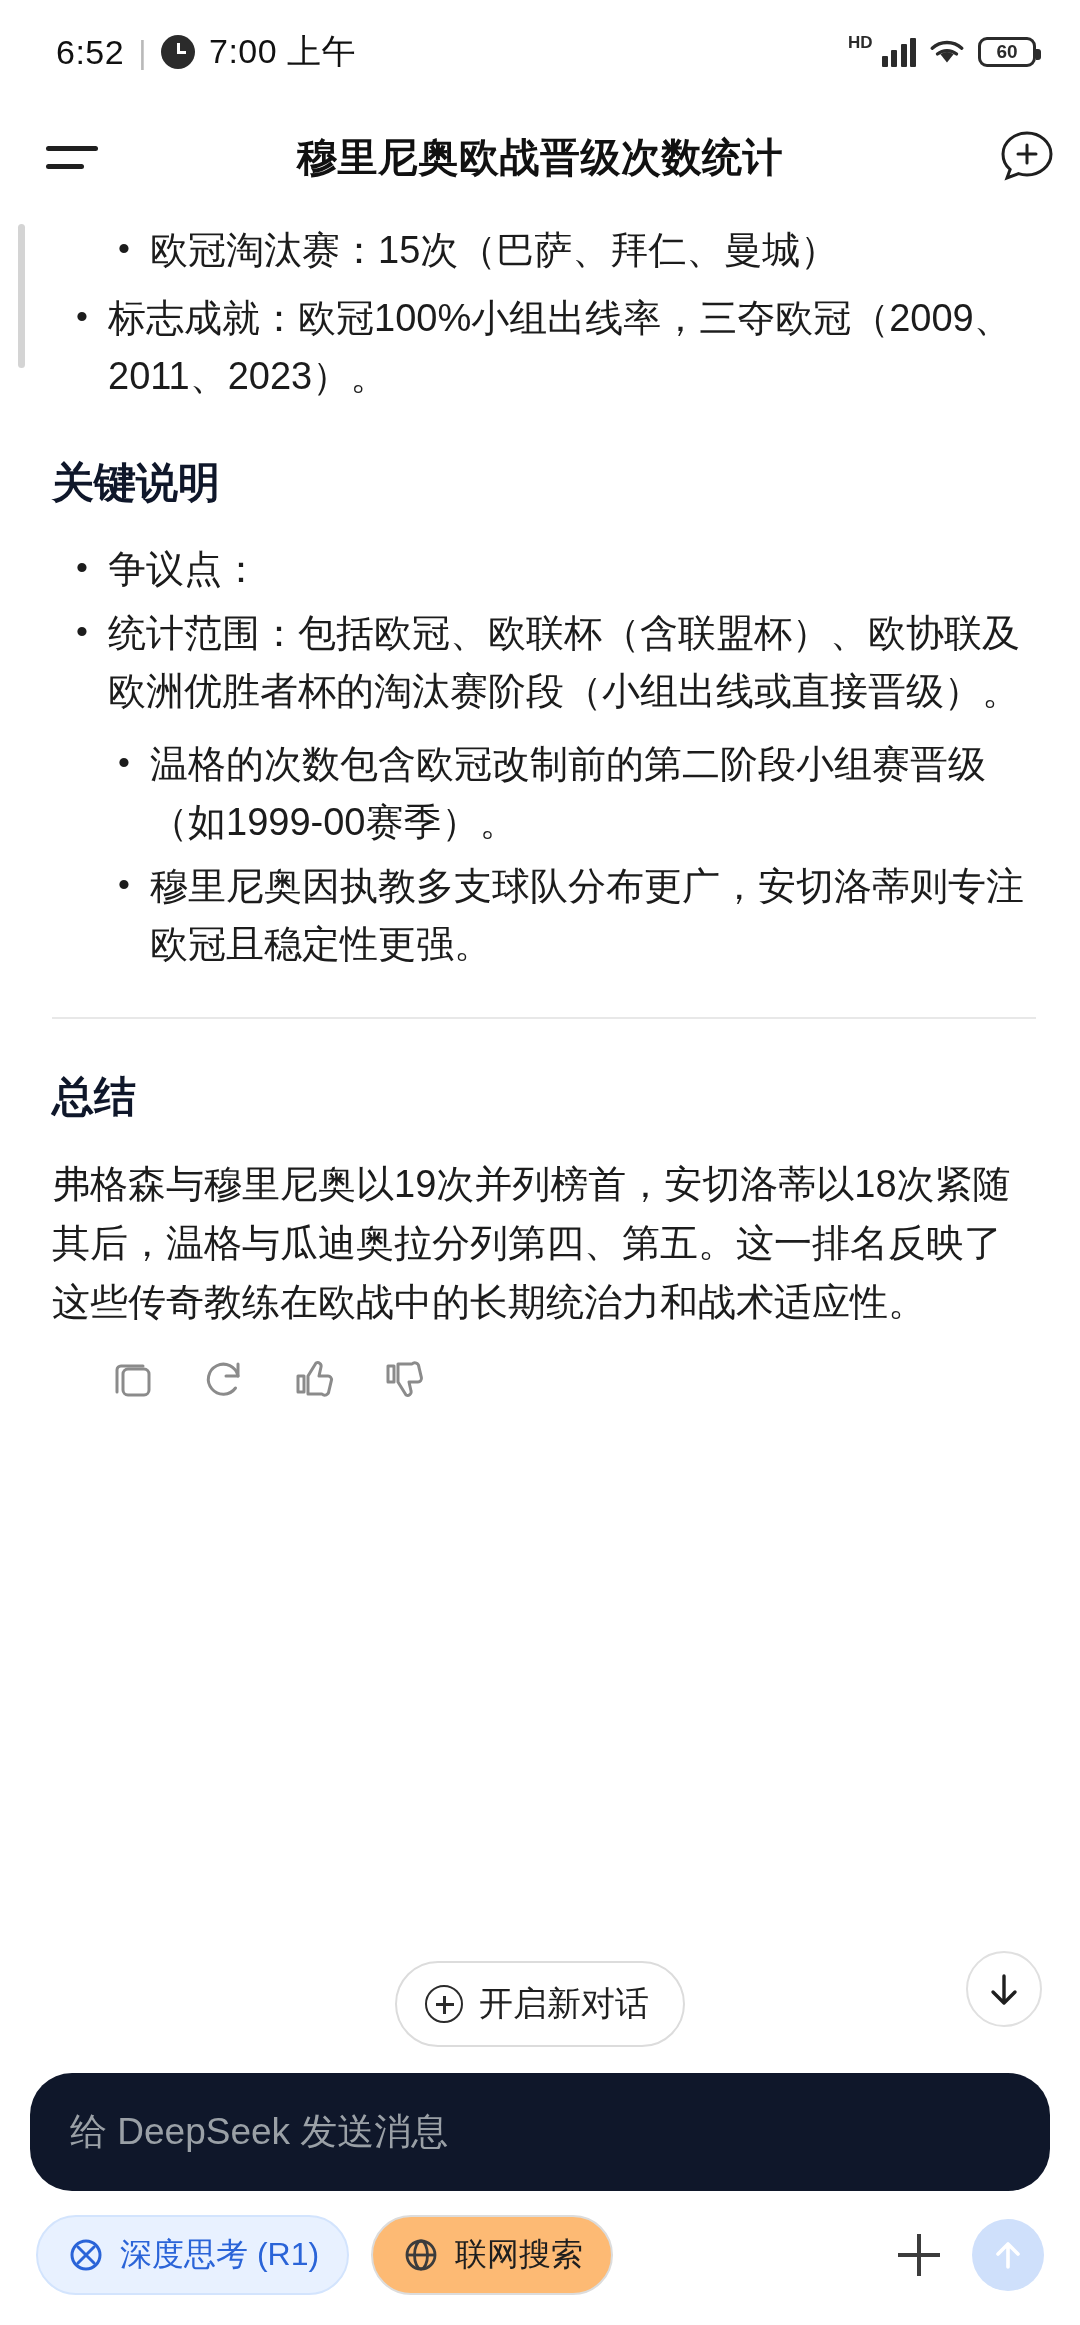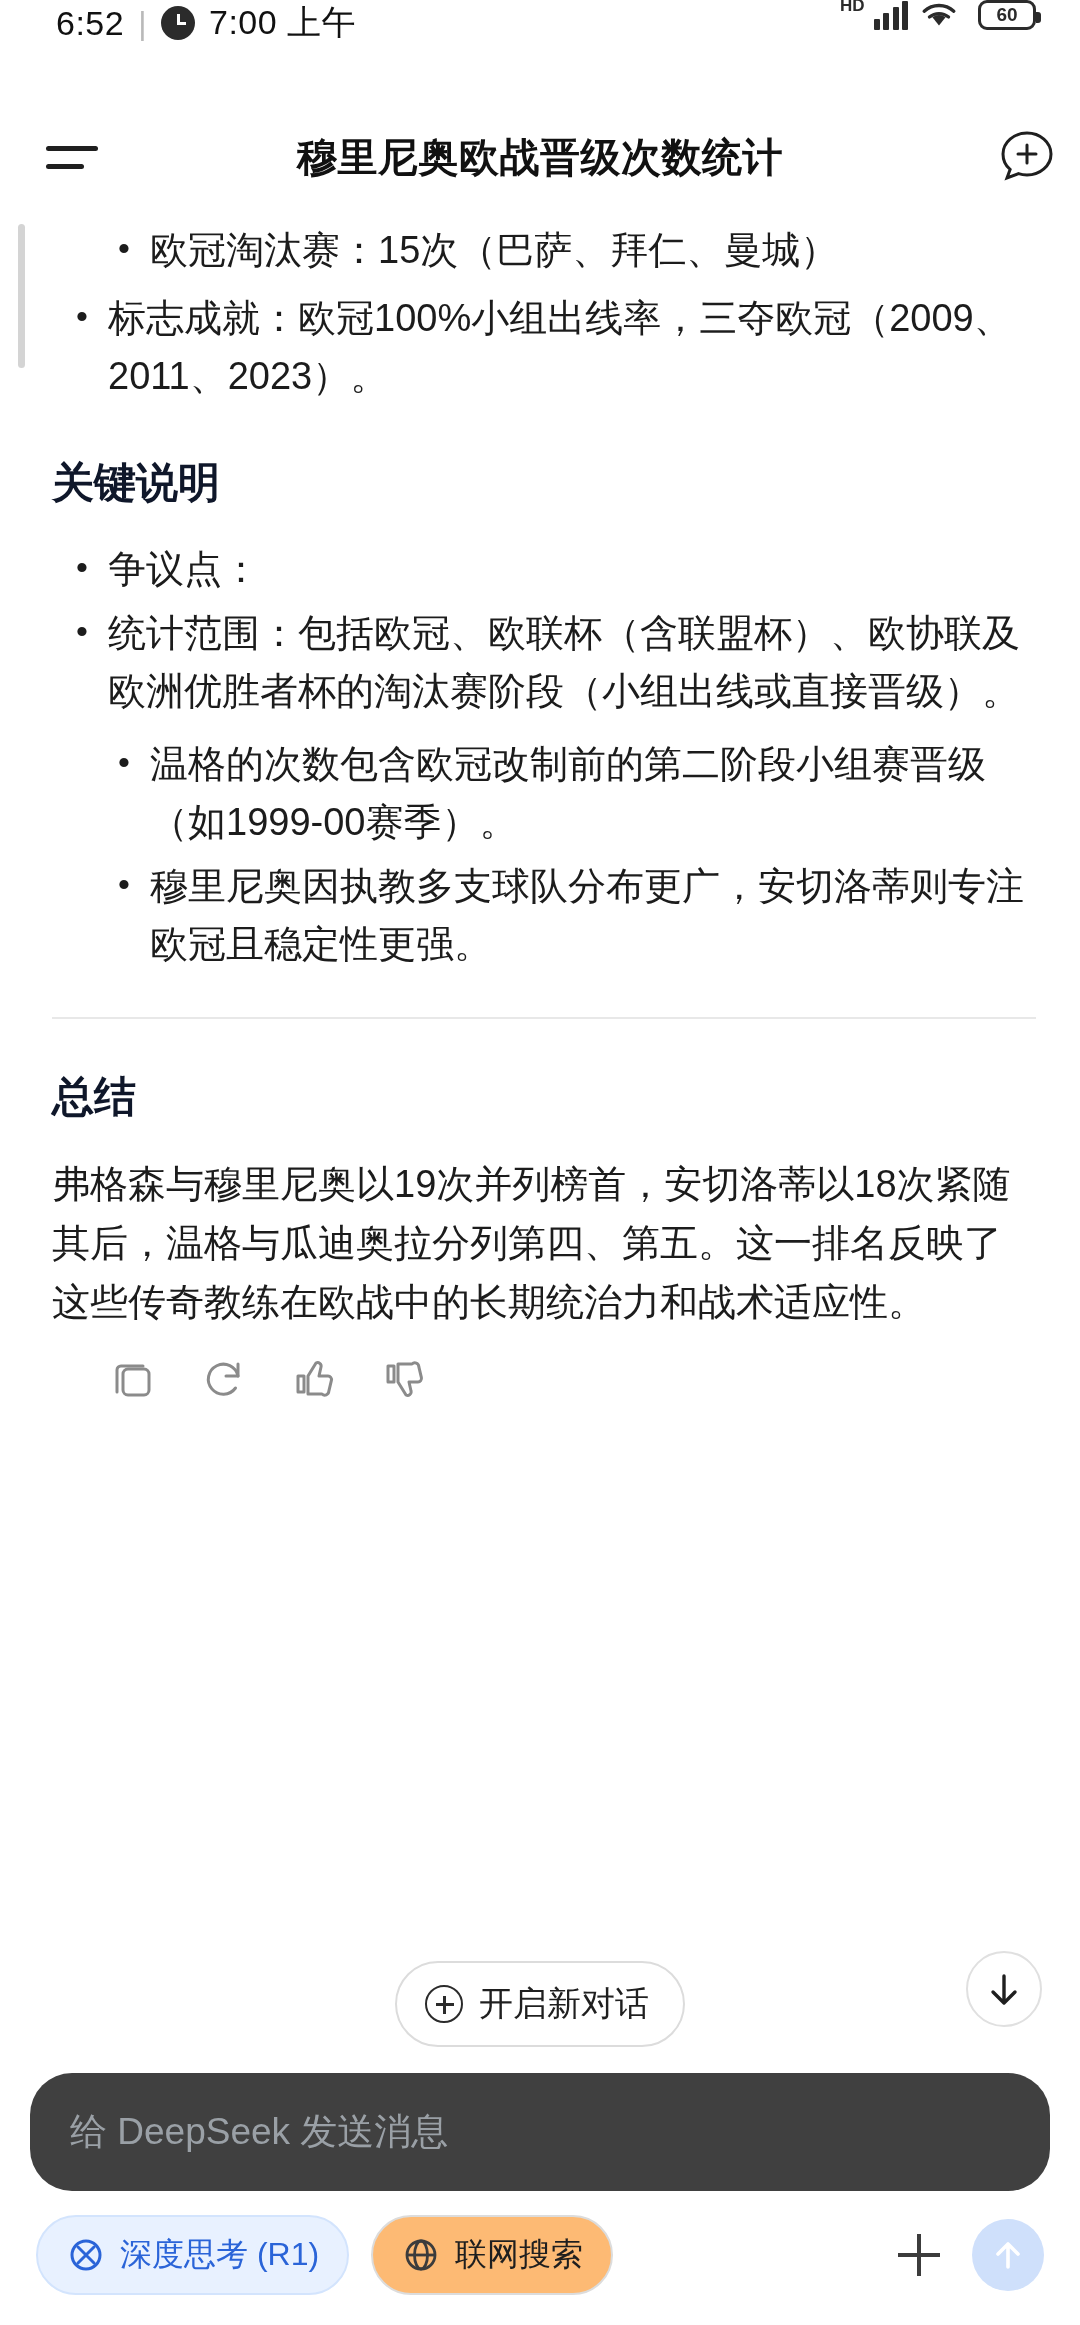--- a/index.html
+++ b/index.html
@@ -18,21 +18,21 @@
     display: flex;
     flex-direction: column;
     background: #ffffff;
   }
 
   
   .statusbar {
     height: 104px;
     flex: 0 0 104px;
     display: flex;
-    align-items: flex-start;
+    align-items: center;
     justify-content: space-between;
     padding: 0 44px 0 56px;
   }
   .status-left {
     display: flex;
     align-items: center;
     gap: 14px;
     font-size: 34px;
     color: #111;
     letter-spacing: 0.5px;
@@ -86,21 +86,21 @@
   .signal i:nth-child(1) { height: 11px; }
   .signal i:nth-child(2) { height: 17px; }
   .signal i:nth-child(3) { height: 23px; }
   .signal i:nth-child(4) { height: 29px; }
   .wifi { width: 36px; height: 28px; }
   .battery {
     width: 58px; height: 30px;
     border: 3px solid #2b2b2b;
     border-radius: 9px;
     position: relative;
-    display: flex; align-items: center; justify-content: center; margin-left: 8px;
+    display: flex; align-items: center; justify-content: center;
   }
   .battery::after {
     content: "";
     position: absolute;
     right: -8px; top: 9px;
     width: 5px; height: 11px;
     background: #2b2b2b;
     border-radius: 0 3px 3px 0;
   }
   .battery span { font-size: 19px; font-weight: 600; color: #2b2b2b; }
@@ -258,21 +258,21 @@
     background: #fff;
     display: flex; align-items: center; justify-content: center;
   }
 
   
   .composer {
     flex: 0 0 auto;
     padding: 0 30px 0;
   }
   .input-box {
-    background: #404040;
+    background: #0f172a;
     border-radius: 42px;
     padding: 34px 40px;
     margin-bottom: 24px;
   }
   .input-placeholder {
     font-size: 37px;
     color: #9aa0a6;
   }
   .toolbar {
     display: flex;

